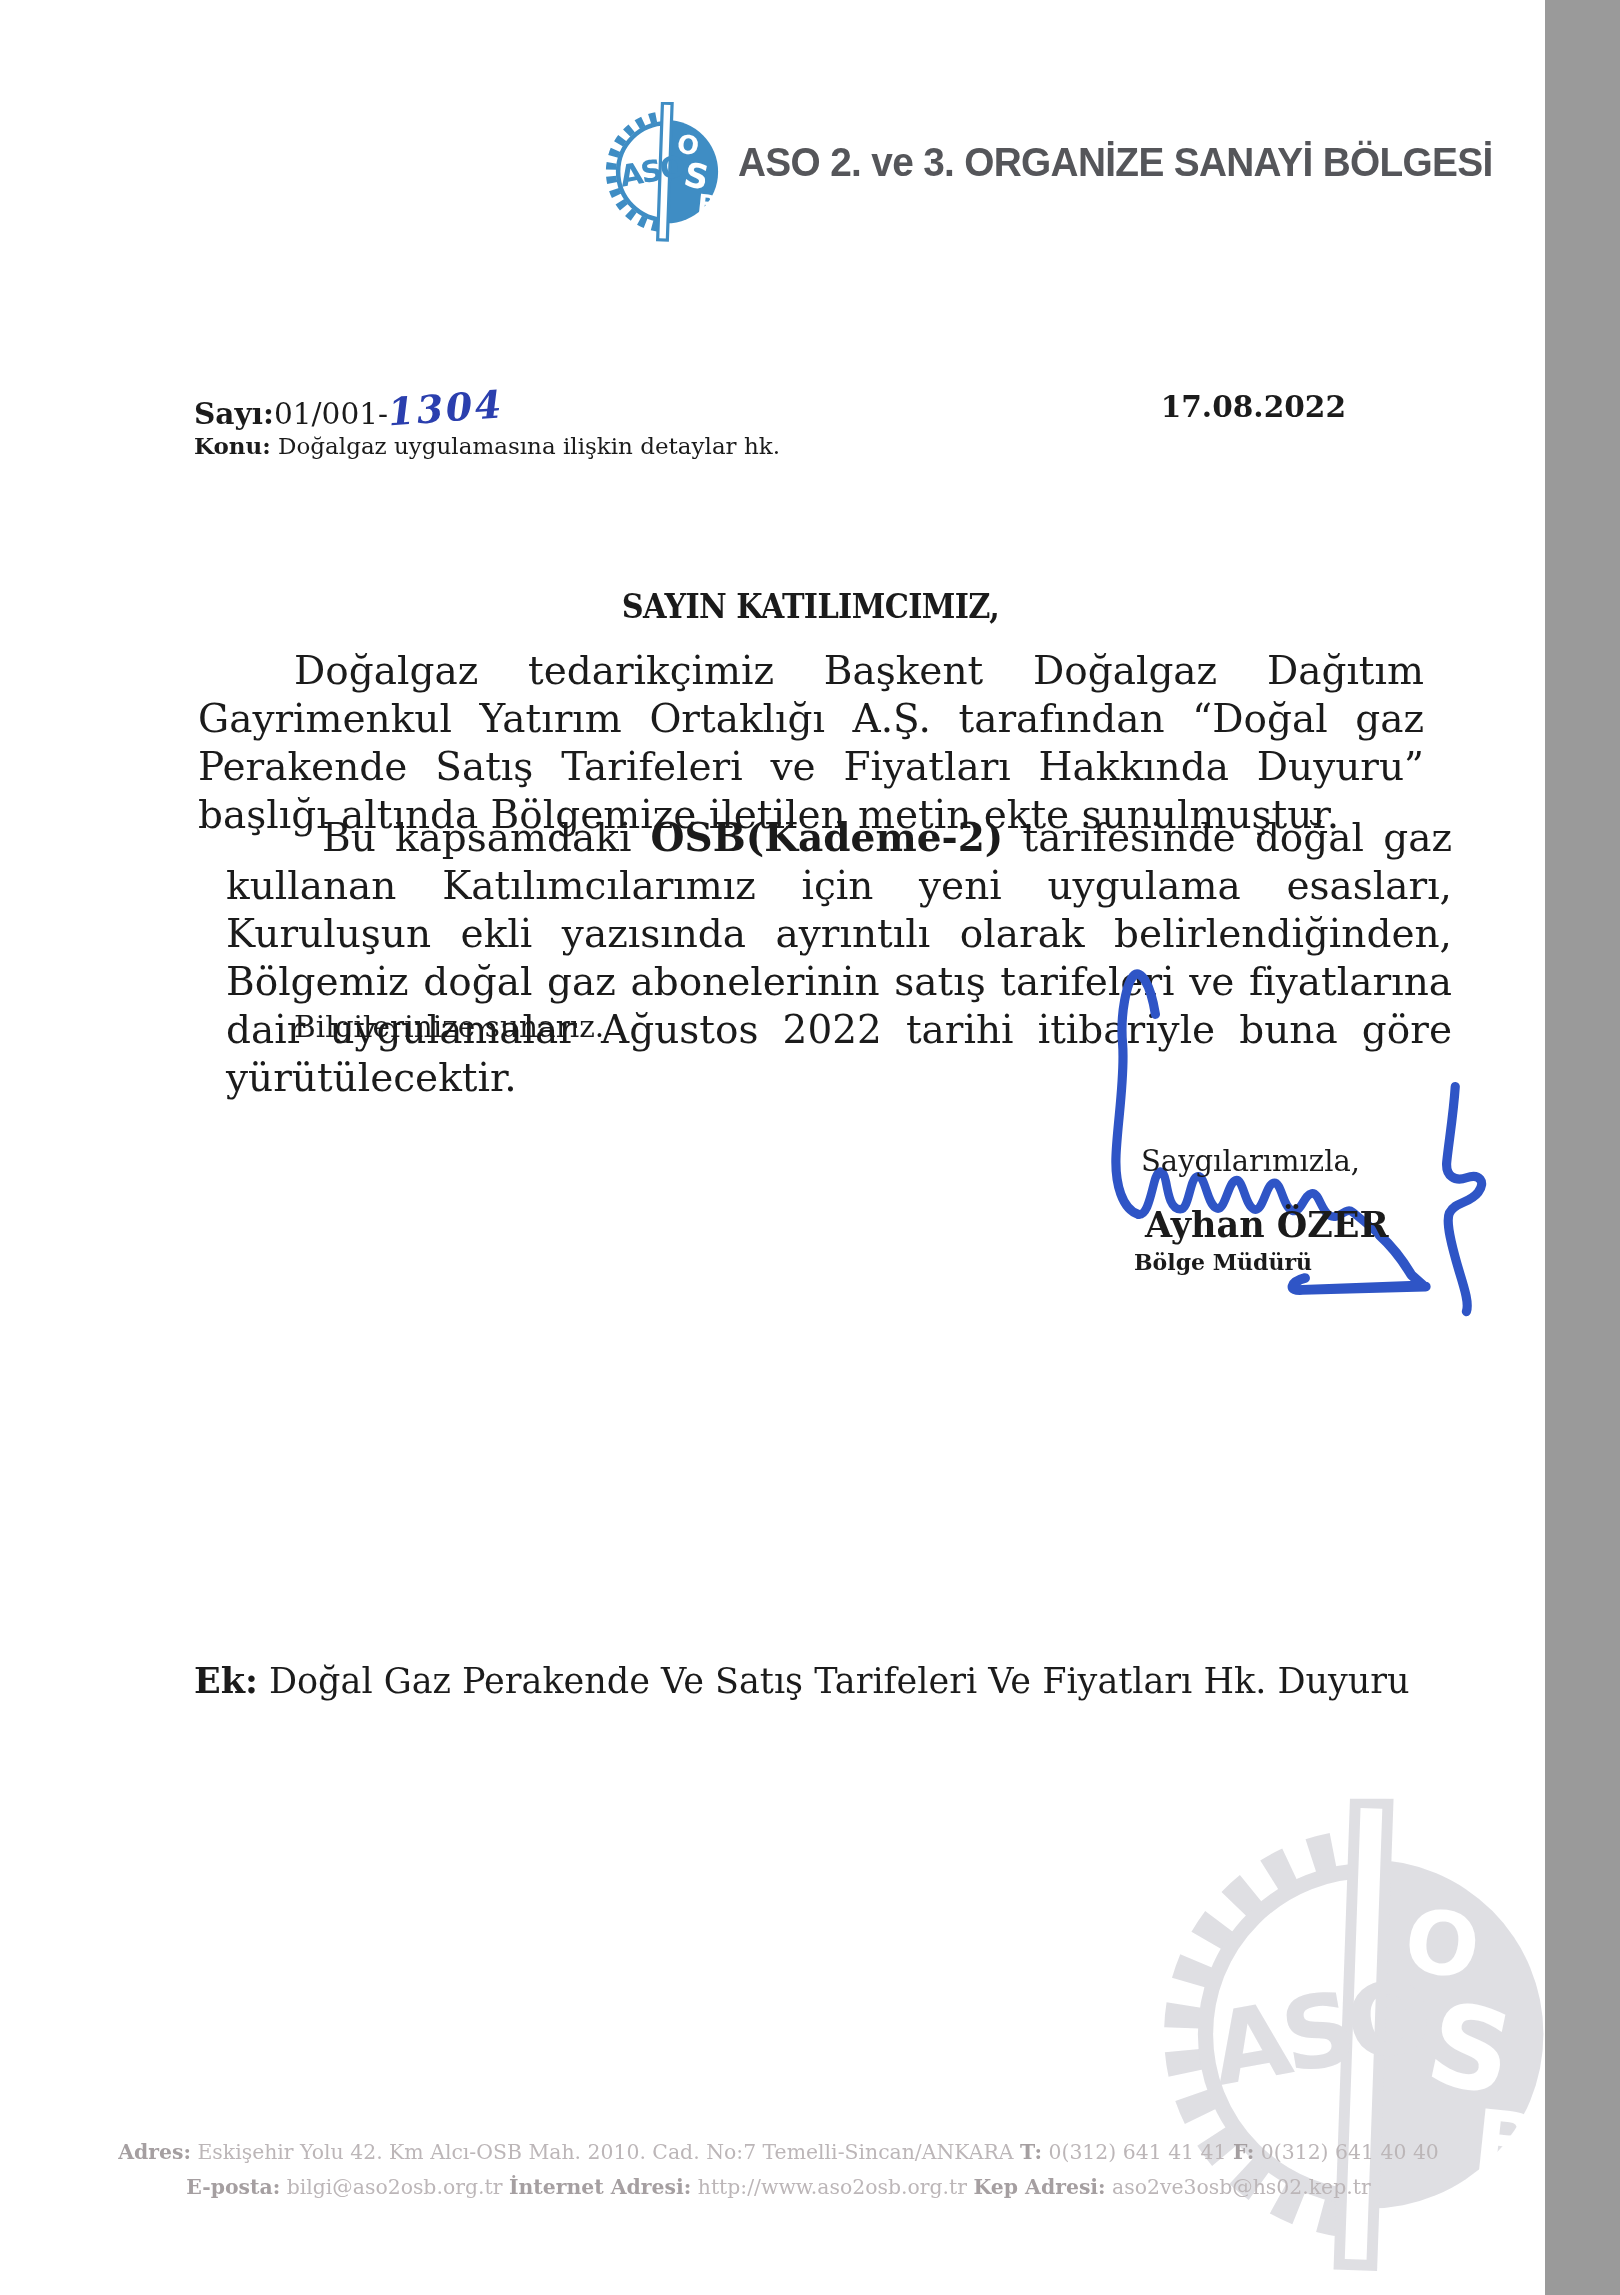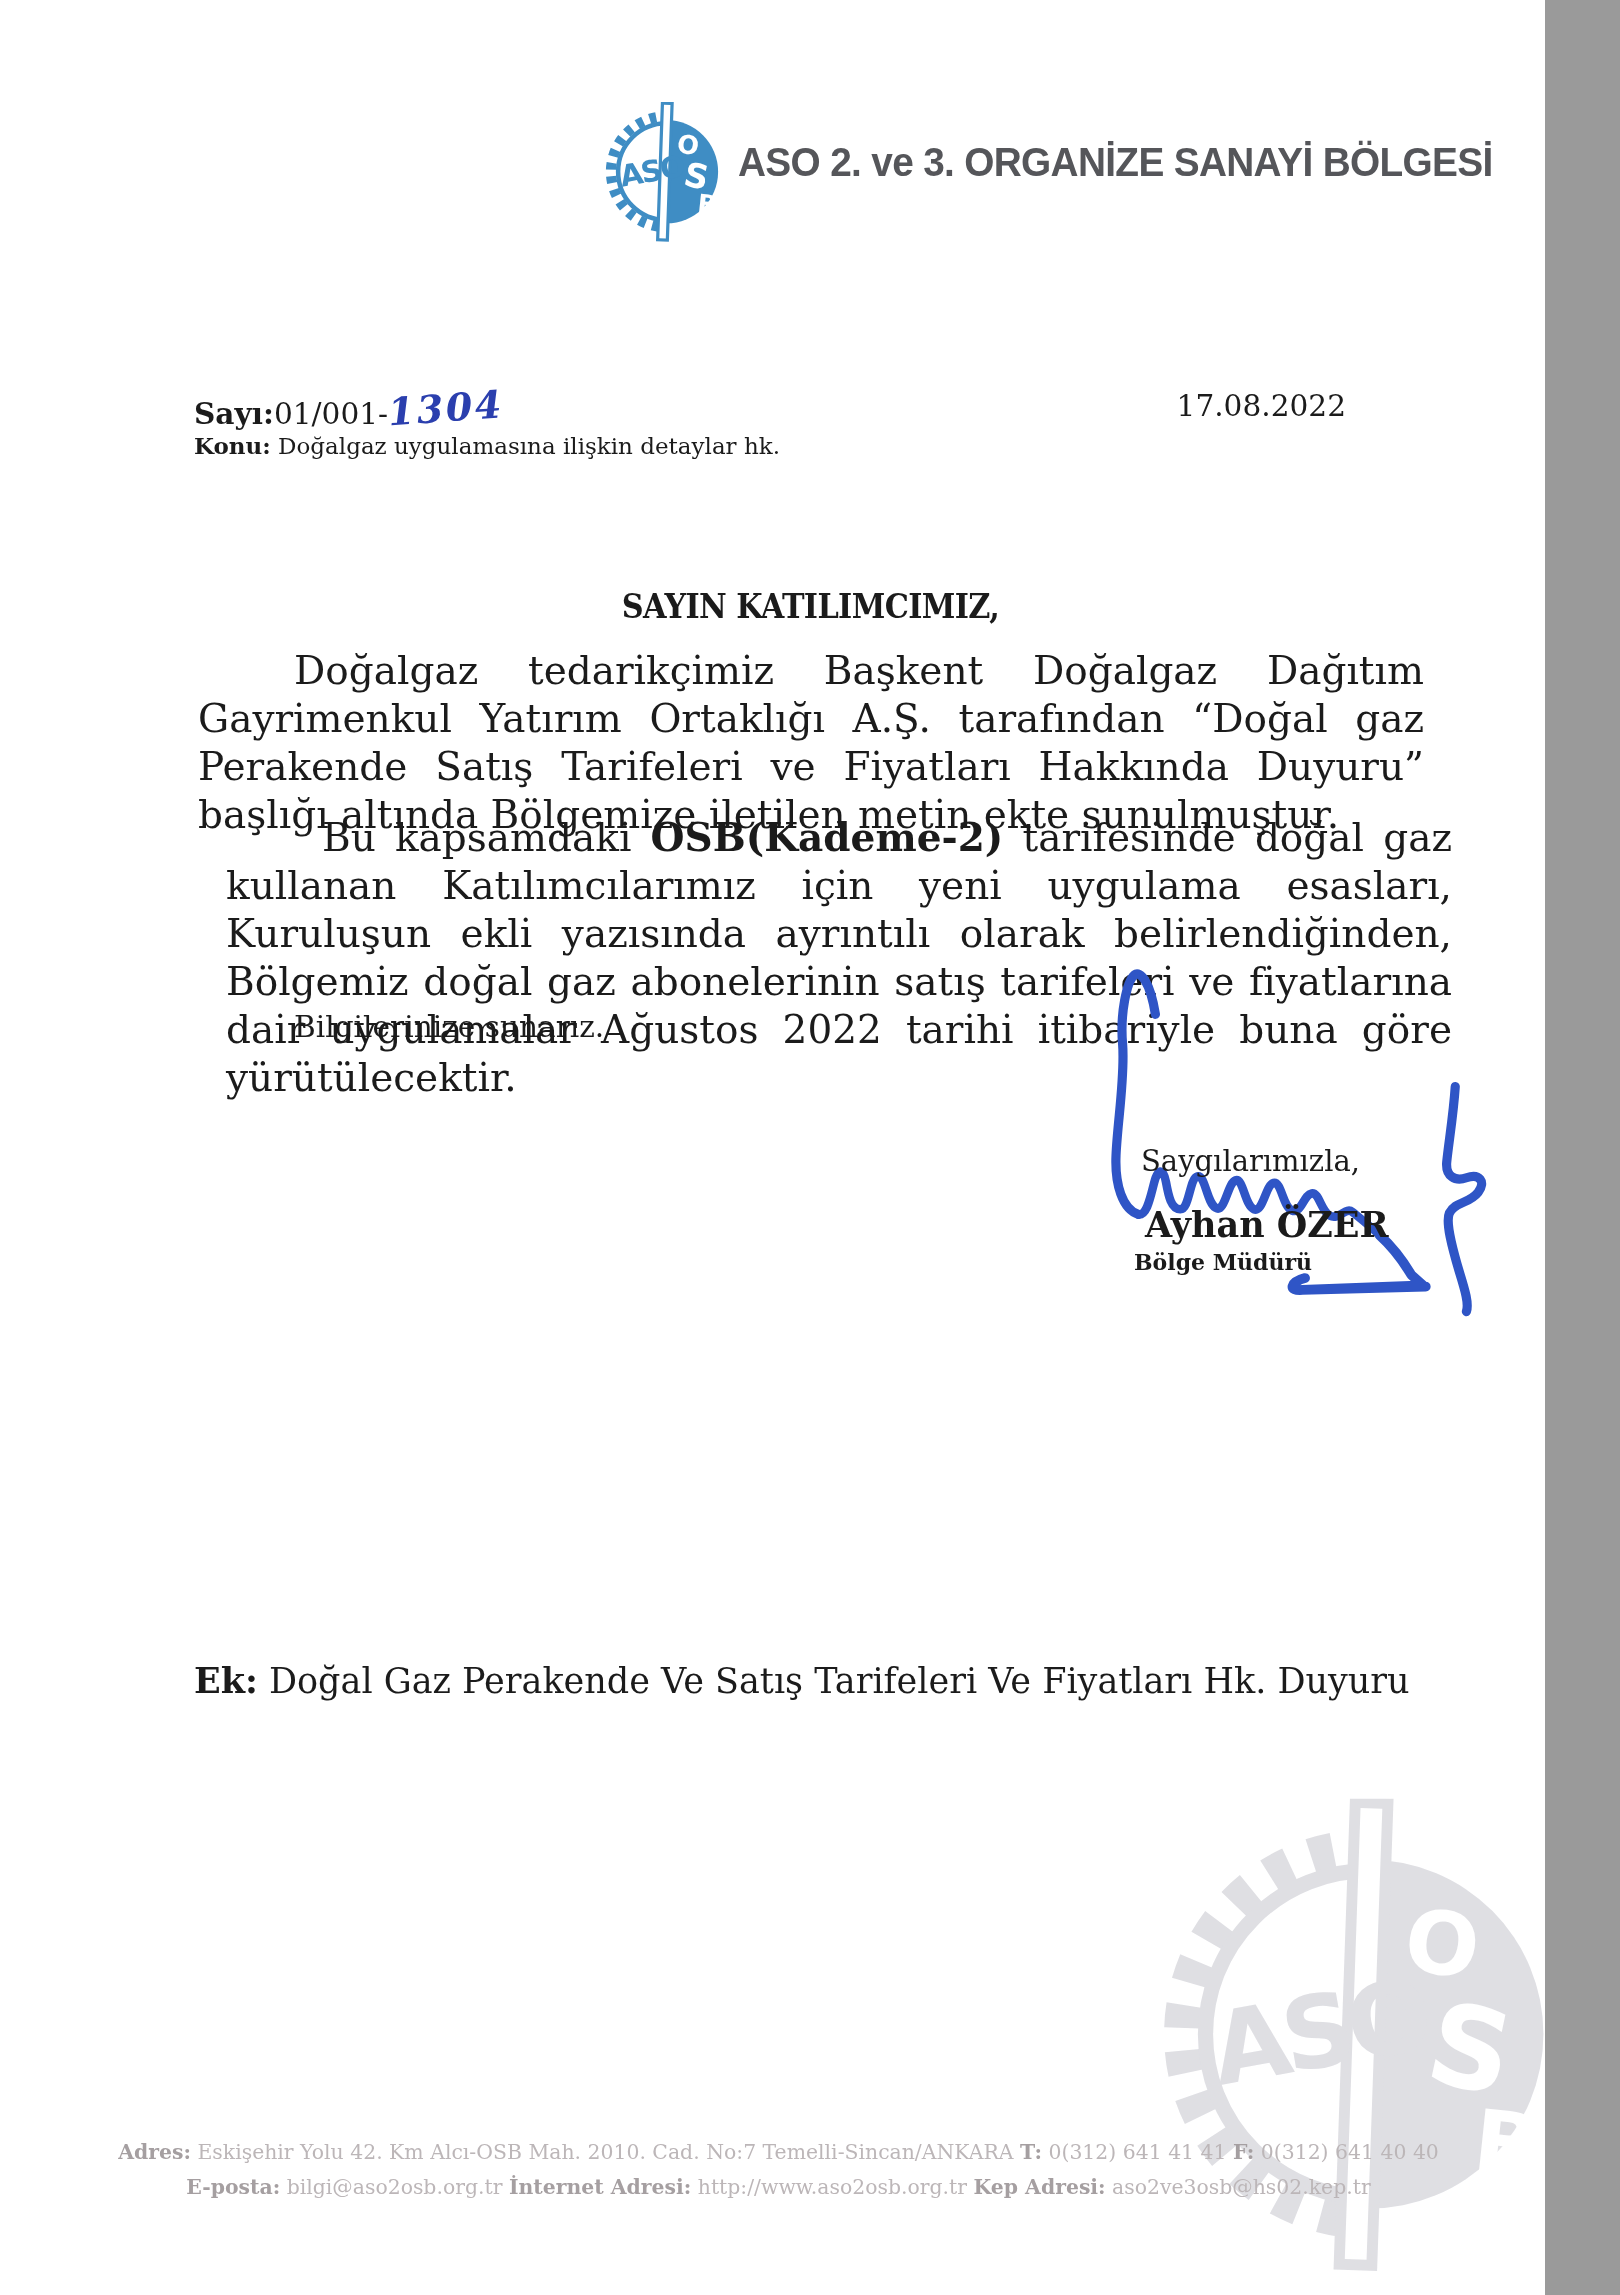--- a/index.html
+++ b/index.html
@@ -25,21 +25,21 @@
   .sayi-line{position:absolute;left:194px;top:388px;font-size:29.6px;white-space:nowrap;}
   .sayi-line b{font-weight:bold;}
   .hand{
     display:inline-block;
     font-size:38px;font-weight:bold;font-style:italic;
     color:#2b3fae;
     transform:rotate(-4deg) translateY(-2.6px);
     letter-spacing:2.6px;
     font-family:"DejaVu Serif", serif;
   }
-  .date{position:absolute;right:199px;top:389px;font-size:29.6px;font-weight:normal;}
+  .date{position:absolute;right:199px;top:389px;font-size:29.6px;font-weight:bold;}
   .konu-line{position:absolute;left:194px;top:432px;font-size:23px;white-space:nowrap;}
   
   .salutation{
     position:absolute;left:0;top:587px;width:1621px;
     text-align:center;font-size:33px;font-weight:bold;letter-spacing:-0.7px;
     transform:scaleX(.92);
   }
   .para{
     position:absolute;left:198px;width:1226px;
     font-size:39px;line-height:48px;

